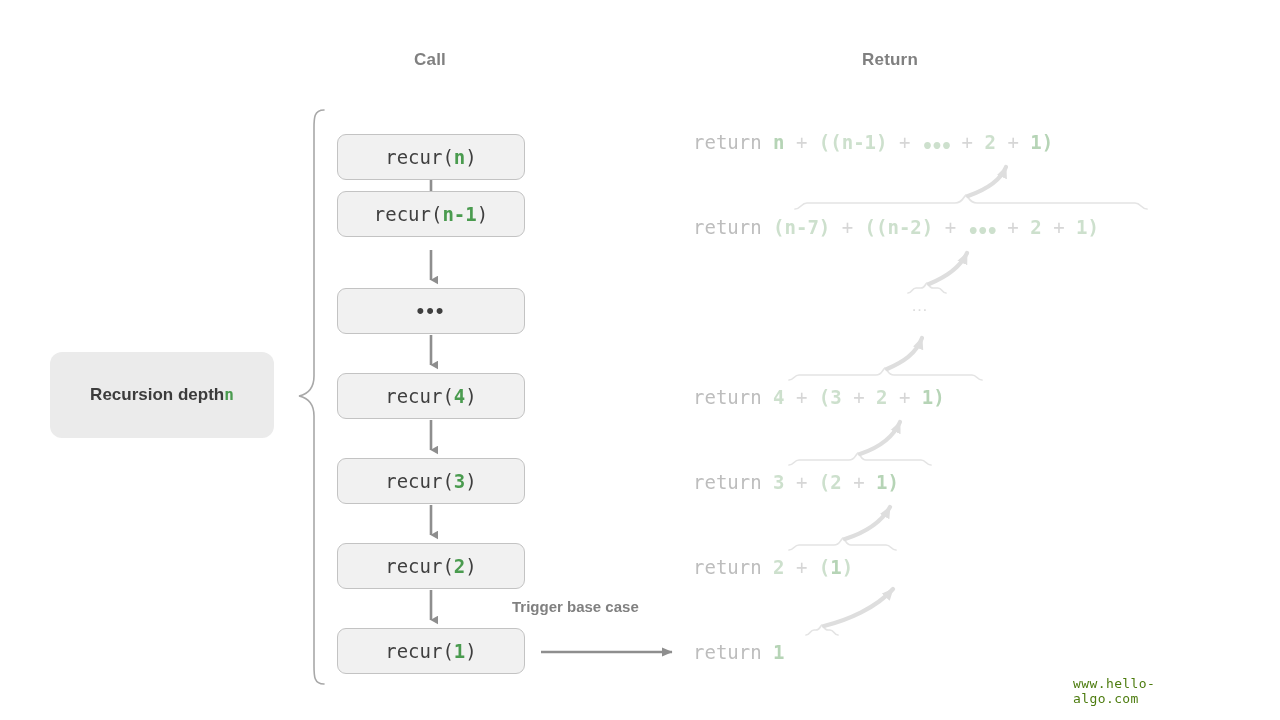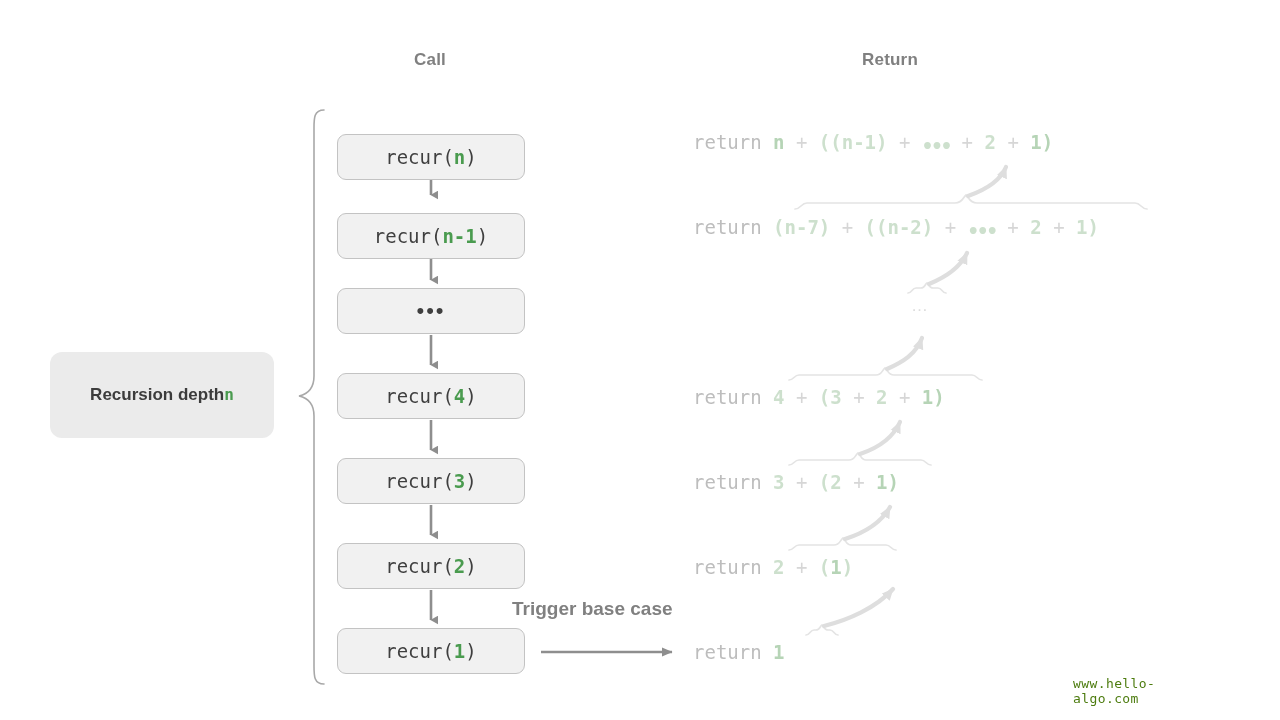--- a/index.html
+++ b/index.html
@@ -119,21 +119,21 @@
     color: #dcdcdc;
     letter-spacing: 3px;
   }
 
   
   #trigger-label {
     left: 512px;
     top: 598px;
     font-family: "Liberation Sans", sans-serif;
     font-weight: bold;
-    font-size: 19px;
+    font-size: 15px;
     color: #808080;
     white-space: nowrap;
   }
 
   
   #watermark {
     left: 1073px;
     top: 676px;
     font-family: "DejaVu Sans Mono", monospace;
     font-size: 13px;
@@ -239,21 +239,21 @@
              C 820 630, 820 626, 822 625
              C 824 626, 824 630, 828 630
              L 830 630
              C 834 630, 834 635, 838 635" fill="none" stroke="#e4e4e4" stroke-width="1.7" stroke-linecap="round"></path>
     <path d="M 824 626 C 848 620, 876 608, 893 589" fill="none" stroke="#dedede" stroke-width="4.2" stroke-linecap="round" marker-end="url(#arrowFaint)"></path>
   </svg>
 
   <div class="abs call-box" style="top:134px;">
     <span>recur(<span class="g">n</span>)</span>
   </div>
-  <div class="abs call-box" style="top:213px;">
+  <div class="abs call-box" style="top:191px;">
     <span>recur(<span class="g">n-1</span>)</span>
   </div>
   <div class="abs call-box dots" style="top:288px;">
     <span>•••</span>
   </div>
   <div class="abs call-box" style="top:373px;">
     <span>recur(<span class="g">4</span>)</span>
   </div>
   <div class="abs call-box" style="top:458px;">
     <span>recur(<span class="g">3</span>)</span>

